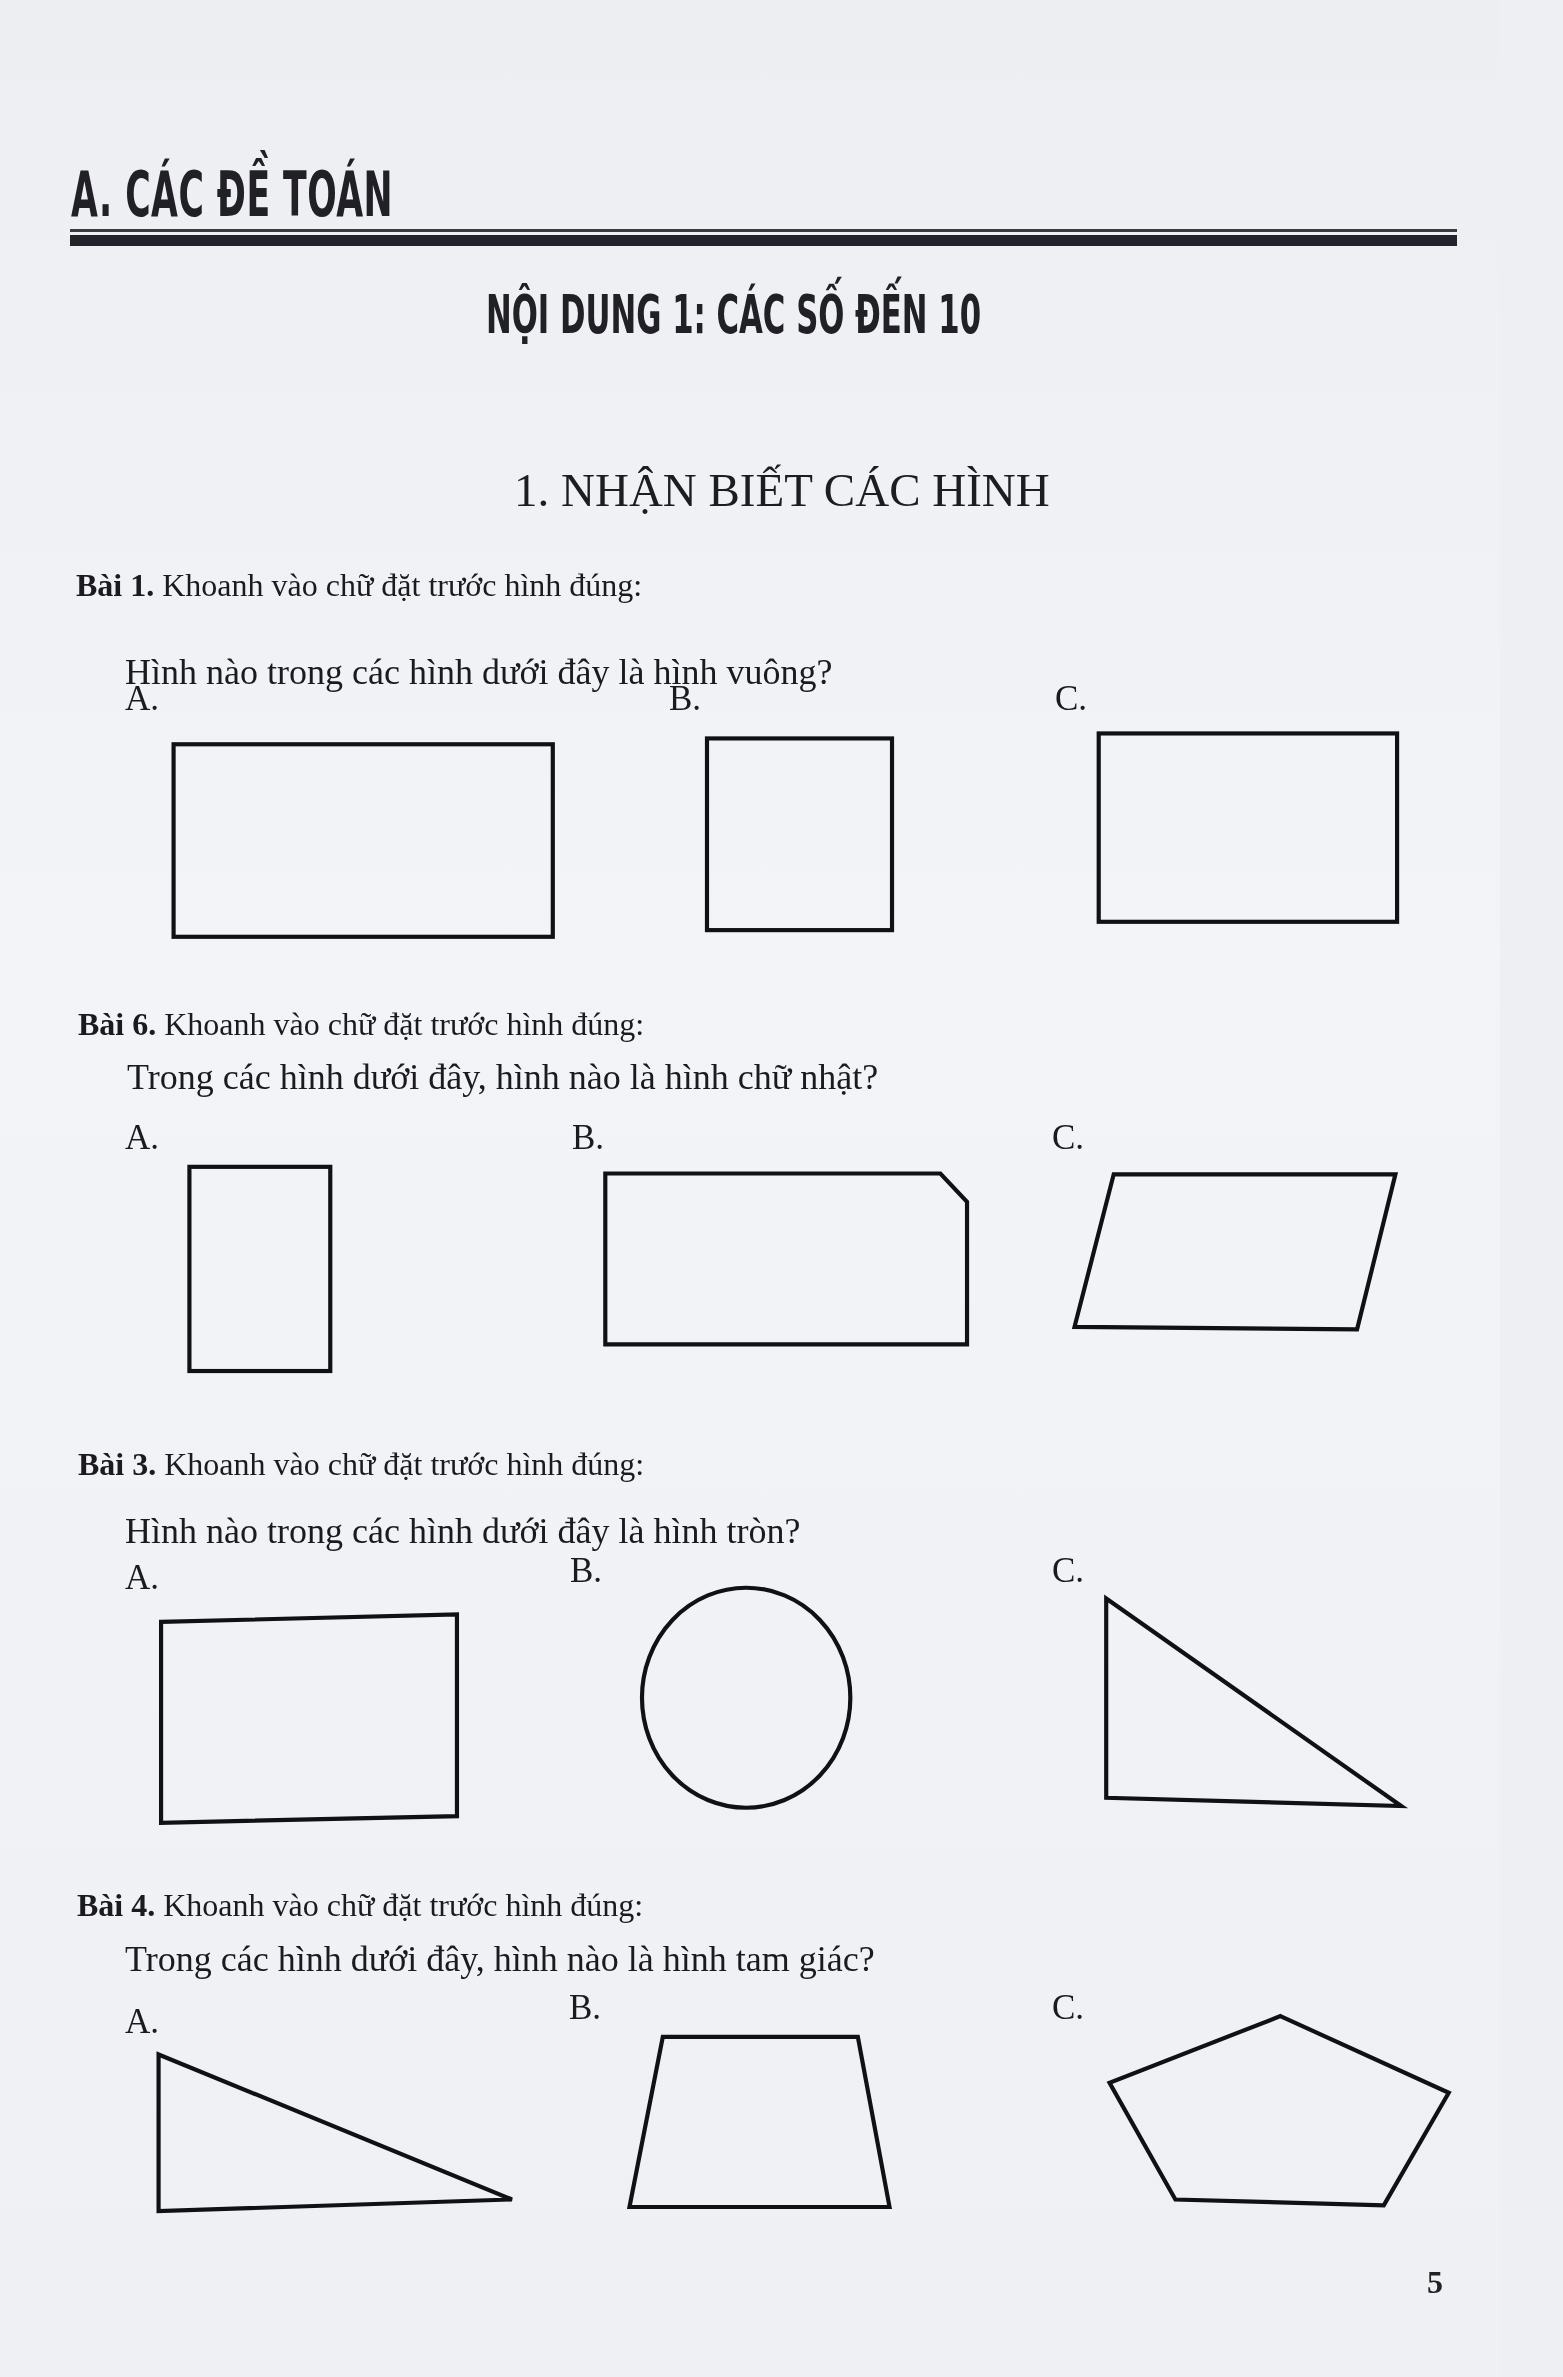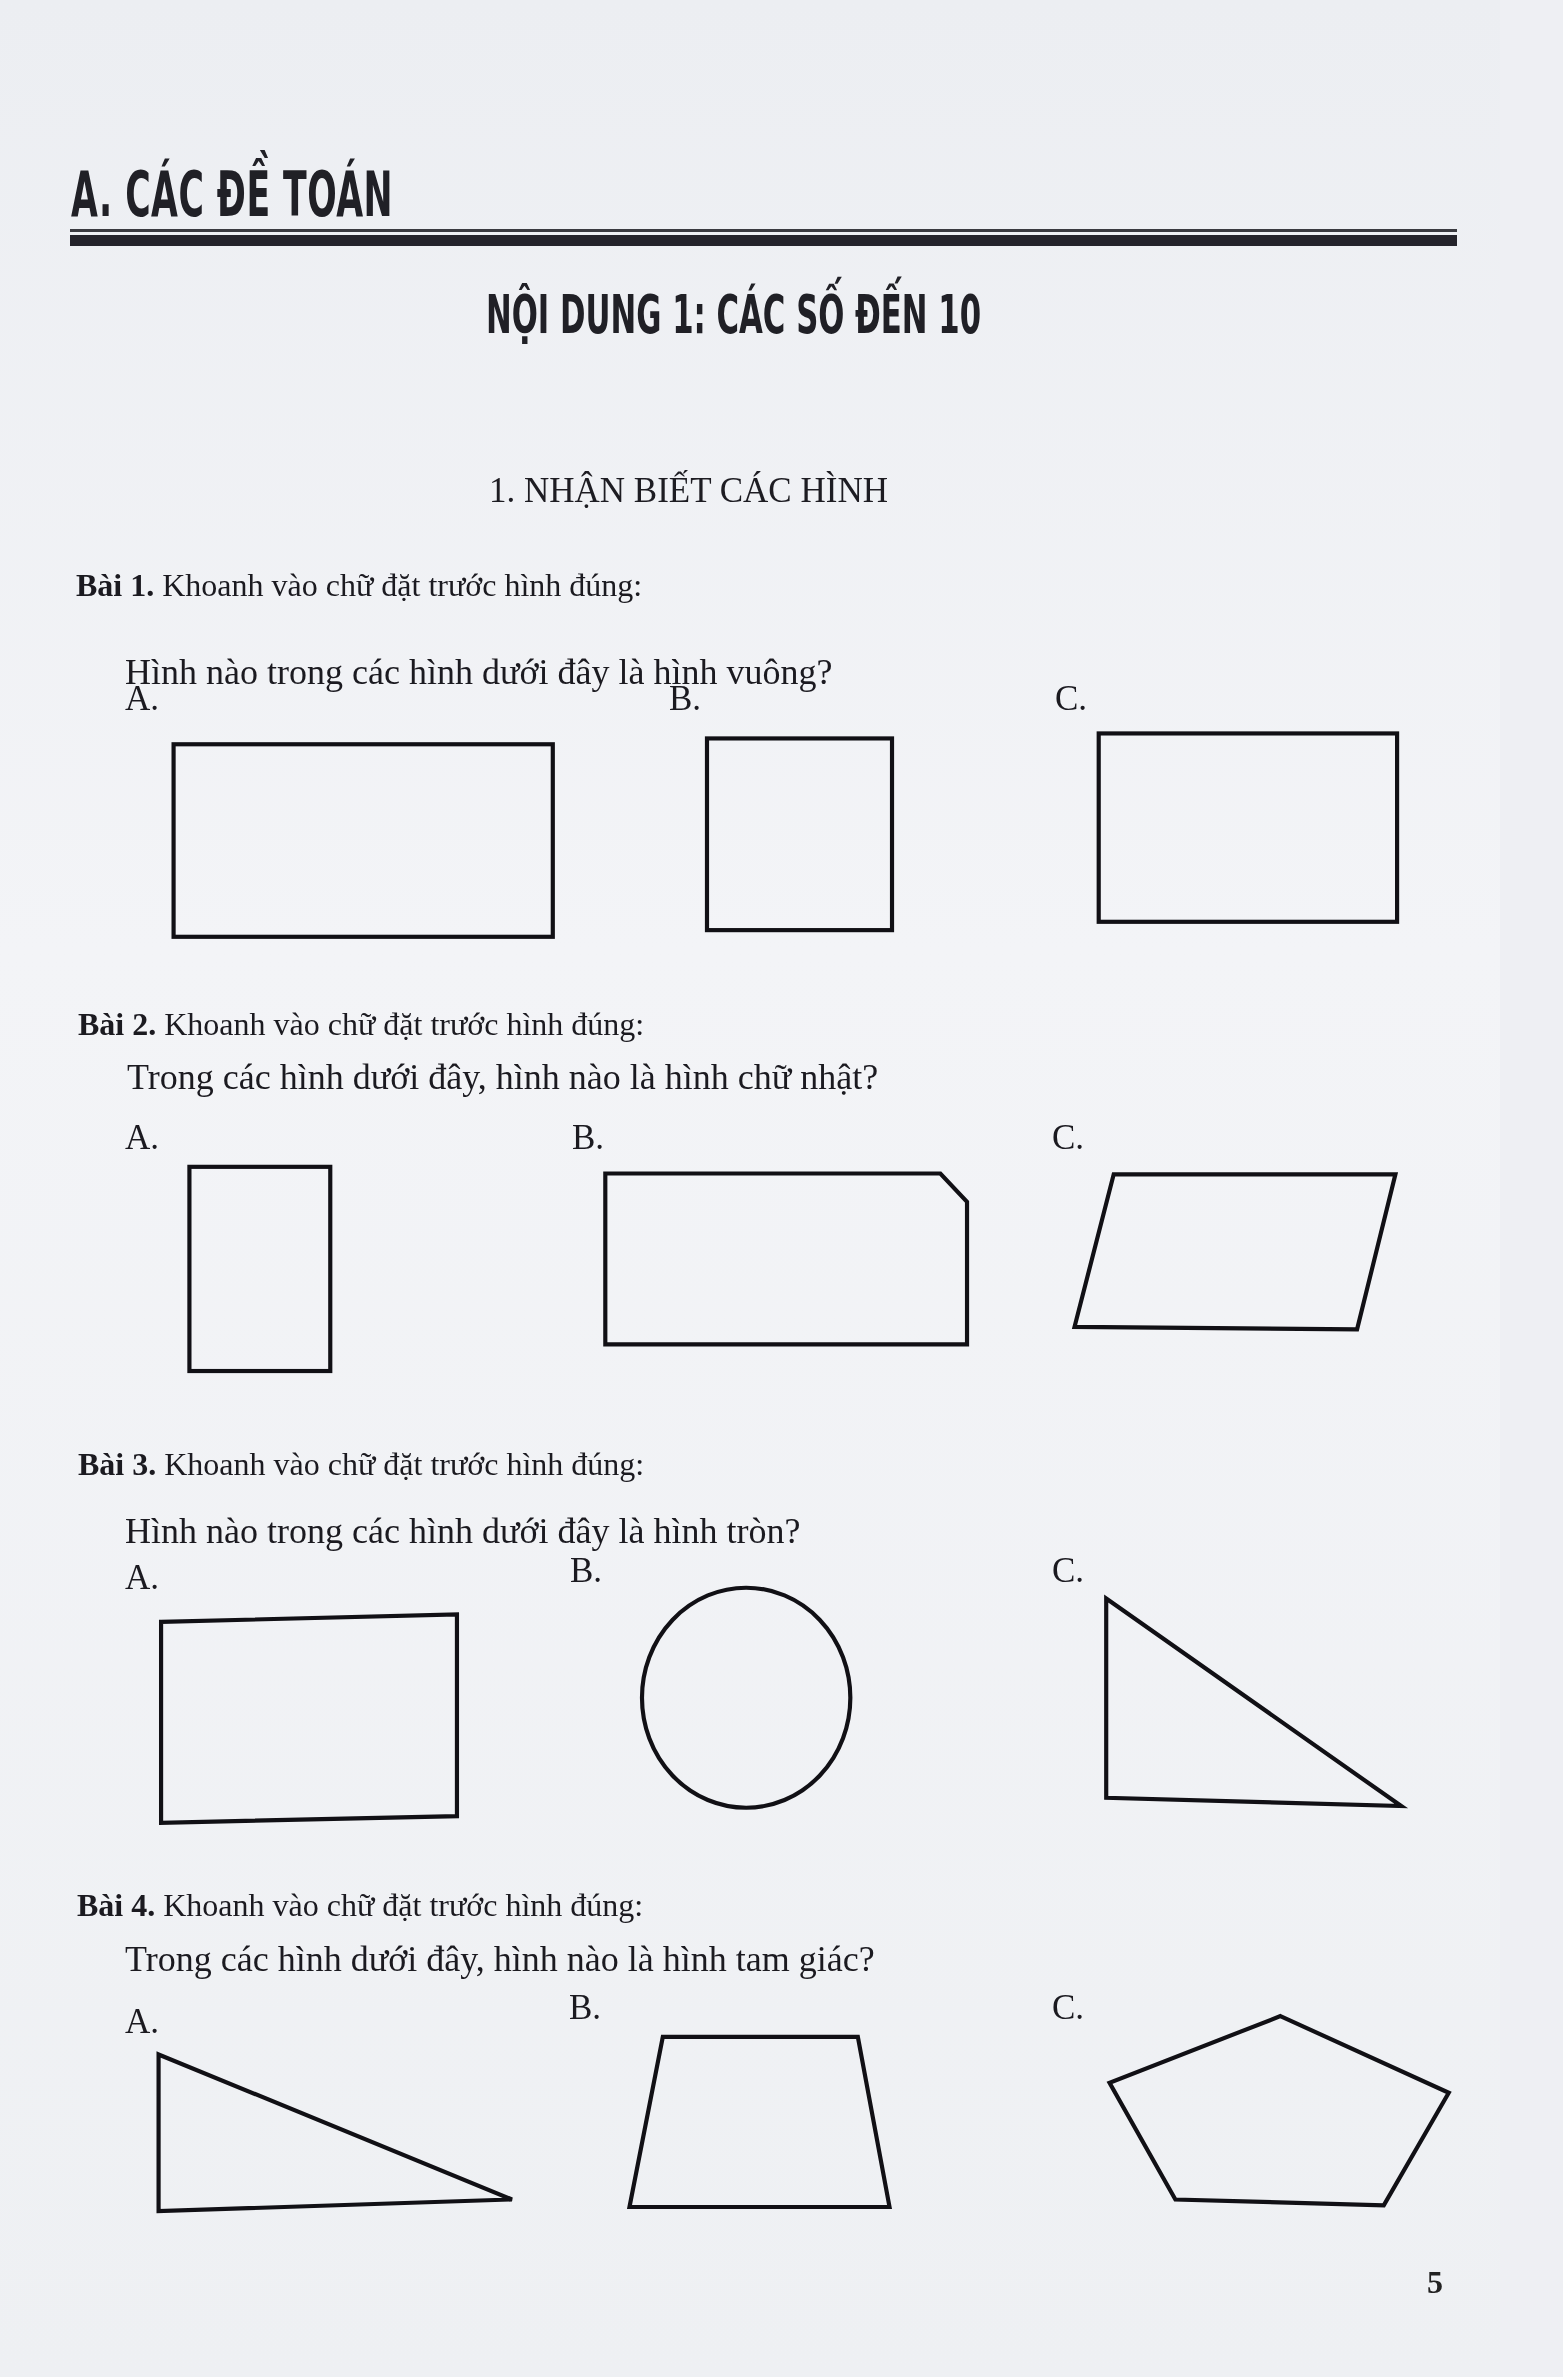--- a/index.html
+++ b/index.html
@@ -39,23 +39,23 @@
     left: 486px; top: 283px;
     font-family: "DejaVu Sans", "Liberation Sans", sans-serif;
     font-weight: bold;
     font-size: 53px;
     line-height: 63px;
     transform-origin: left top;
     transform: scaleX(0.58);
     color: #202026;
   }
   .h-section {
-    left: 489px; top: 463px;
+    left: 514px; top: 463px;
     font-family: "Liberation Serif", "DejaVu Serif", serif;
-    font-size: 35px;
+    font-size: 47px;
     line-height: 55px;
     color: #1d1c22;
   }
 
   .rule-thin {
     left: 70px; top: 229px;
     width: 1387px; height: 3.3px;
     background: #3a3a40;
   }
   .rule-thick {
@@ -121,21 +121,21 @@
   <div class="abs q-title" style="left:76px; top:553px;">
     <b>Bài 1.</b>
     <span>Khoanh vào chữ đặt trước hình đúng:</span>
   </div>
   <div class="abs q-text" style="left:125px; top:651px;">Hình nào trong các hình dưới đây là hình vuông?</div>
   <div class="abs opt" style="left:125px; top:678px;">A.</div>
   <div class="abs opt" style="left:669px; top:678px;">B.</div>
   <div class="abs opt" style="left:1055px; top:678px;">C.</div>
 
   <div class="abs q-title" style="left:78px; top:992px;">
-    <b>Bài 2.</b>
+    <b>Bài 6.</b>
     <span>Khoanh vào chữ đặt trước hình đúng:</span>
   </div>
   <div class="abs q-text" style="left:127px; top:1056px;">Trong các hình dưới đây, hình nào là hình chữ nhật?</div>
   <div class="abs opt" style="left:125px; top:1117px;">A.</div>
   <div class="abs opt" style="left:572px; top:1117px;">B.</div>
   <div class="abs opt" style="left:1052px; top:1117px;">C.</div>
 
   <div class="abs q-title" style="left:78px; top:1432px;">
     <b>Bài 3.</b>
     <span>Khoanh vào chữ đặt trước hình đúng:</span>

